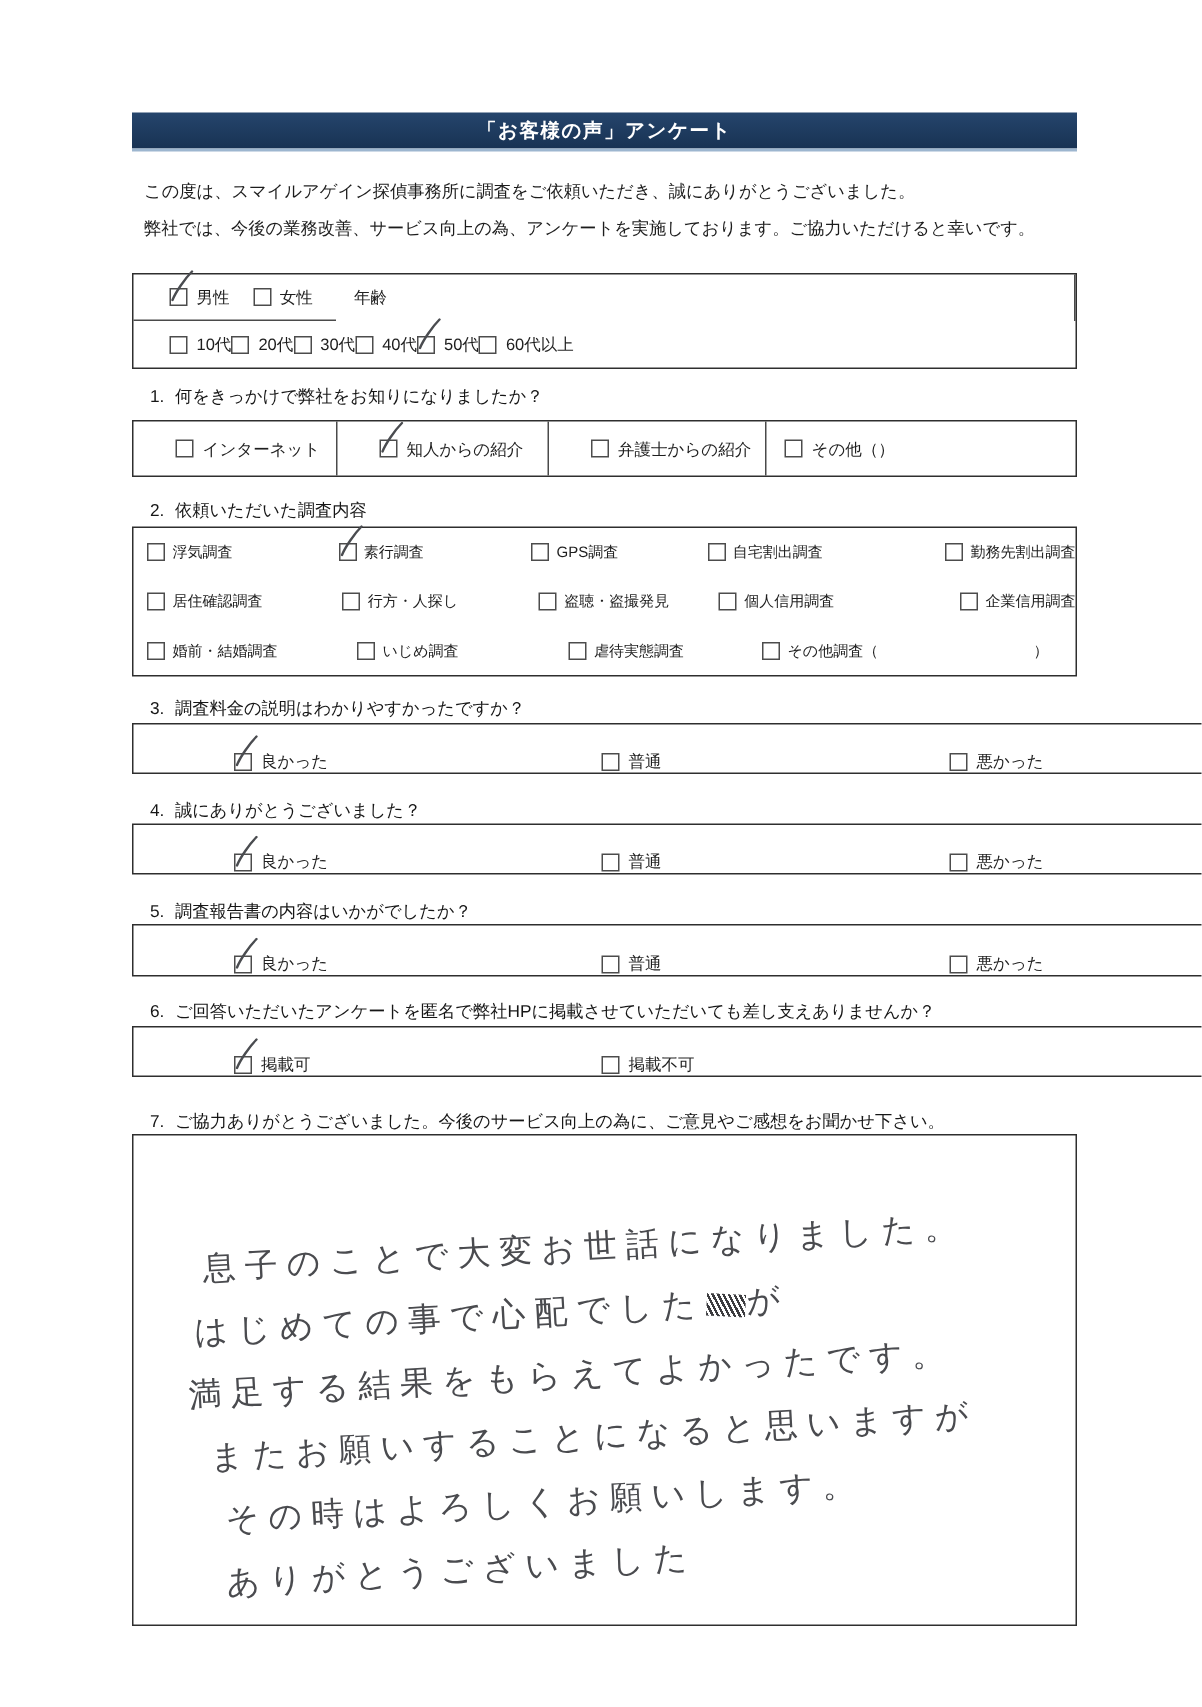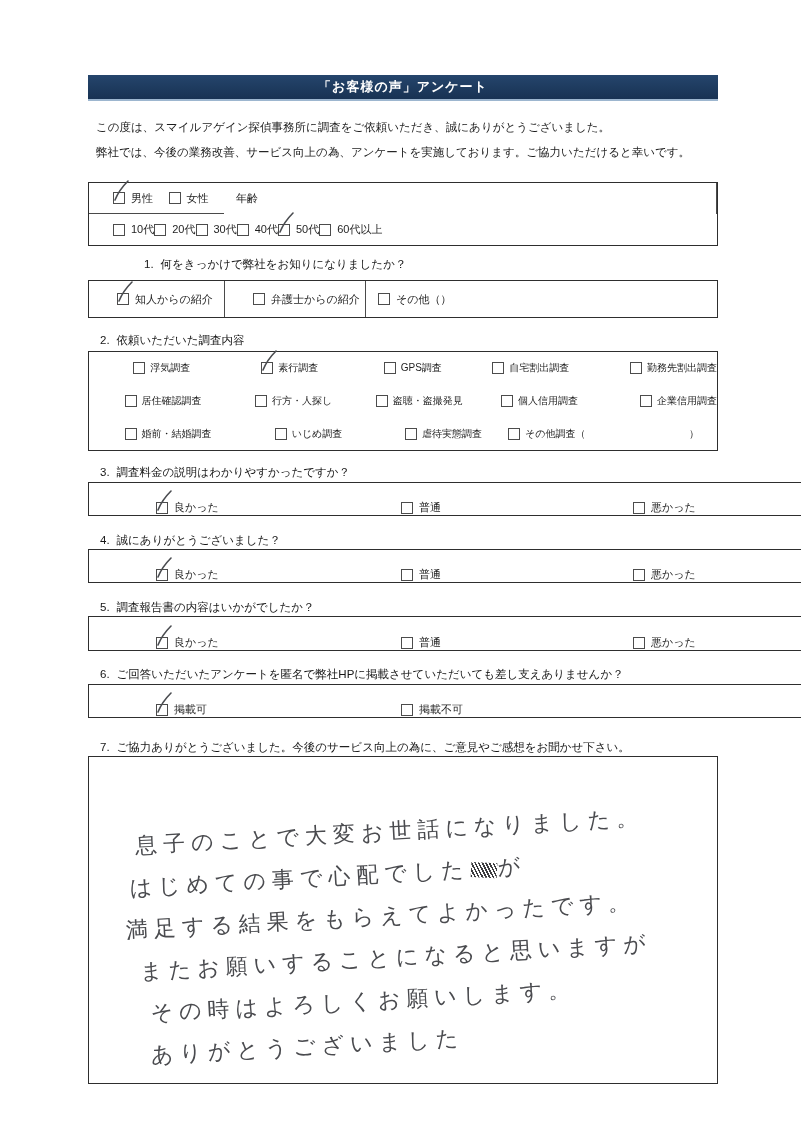--- a/index.html
+++ b/index.html
@@ -53,21 +53,21 @@
   .q1c{display:flex;align-items:center;padding-left:28px;border-right:1px solid #4a4a4a;box-sizing:border-box;}
   .q1c.last{border-right:none;padding:0 30px 0 12px;}
   .par{font-size:11px;color:#1e1e1e;}
   
   .q2t{
     left:88px;top:351px;width:630px;height:100px;border:1.5px solid #2e2e2e;
     box-sizing:border-box;display:flex;flex-direction:column;justify-content:space-around;
   }
   .q2r{display:flex;align-items:center;padding-left:9px;}
   .q2r .lb{font-size:10px;margin-left:5px;}
-  .q2i{box-sizing:border-box;justify-content:center;}
+  .q2i{box-sizing:border-box;}
   .w1{width:140px;} .w2{width:141px;} .w3{width:129px;} .w4{width:130px;} .w5{flex:1;margin-left:40px;}
   .q2i.other{width:191px;display:inline-flex;justify-content:space-between;align-items:center;}
   .q2i.other .par{font-size:10px;}
   
   .rate{
     left:88px;width:738px;border:1.5px solid #2e2e2e;box-sizing:border-box;
     display:flex;align-items:flex-end;padding-left:67px;
   }
   .q3t{top:482px;height:34px;} .q4t{top:549px;height:34px;}
   .q5t{top:616px;height:35px;} .q6t{top:684px;height:34px;}
@@ -141,22 +141,26 @@
           </span>
         <span class="lb">50代</span>
       </span>
       <span class="opt wide">
         <span class="cb"></span>
         <span class="lb">60代以上</span>
       </span>
     </div>
   </div>
 
-  <p class="abs qh" style="top:257px;margin-left:44px;"><span class="qn">1.</span><span>何をきっかけで弊社をお知りになりましたか？</span></p>
+  <p class="abs qh" style="top:257px;"><span class="qn">1.</span><span>何をきっかけで弊社をお知りになりましたか？</span></p>
   <div class="abs q1t">
+    <div class="q1c">
+      <span class="cb"></span>
+      <span class="lb">インターネット</span>
+    </div>
     <div class="q1c">
       <span class="cb checked">
           <svg class="tick" viewBox="0 0 20 24">
             <path d="M4 20 C 6 15, 12 6, 17 1"></path>
           </svg>
         </span>
       <span class="lb">知人からの紹介</span>
     </div>
     <div class="q1c">
       <span class="cb"></span>

